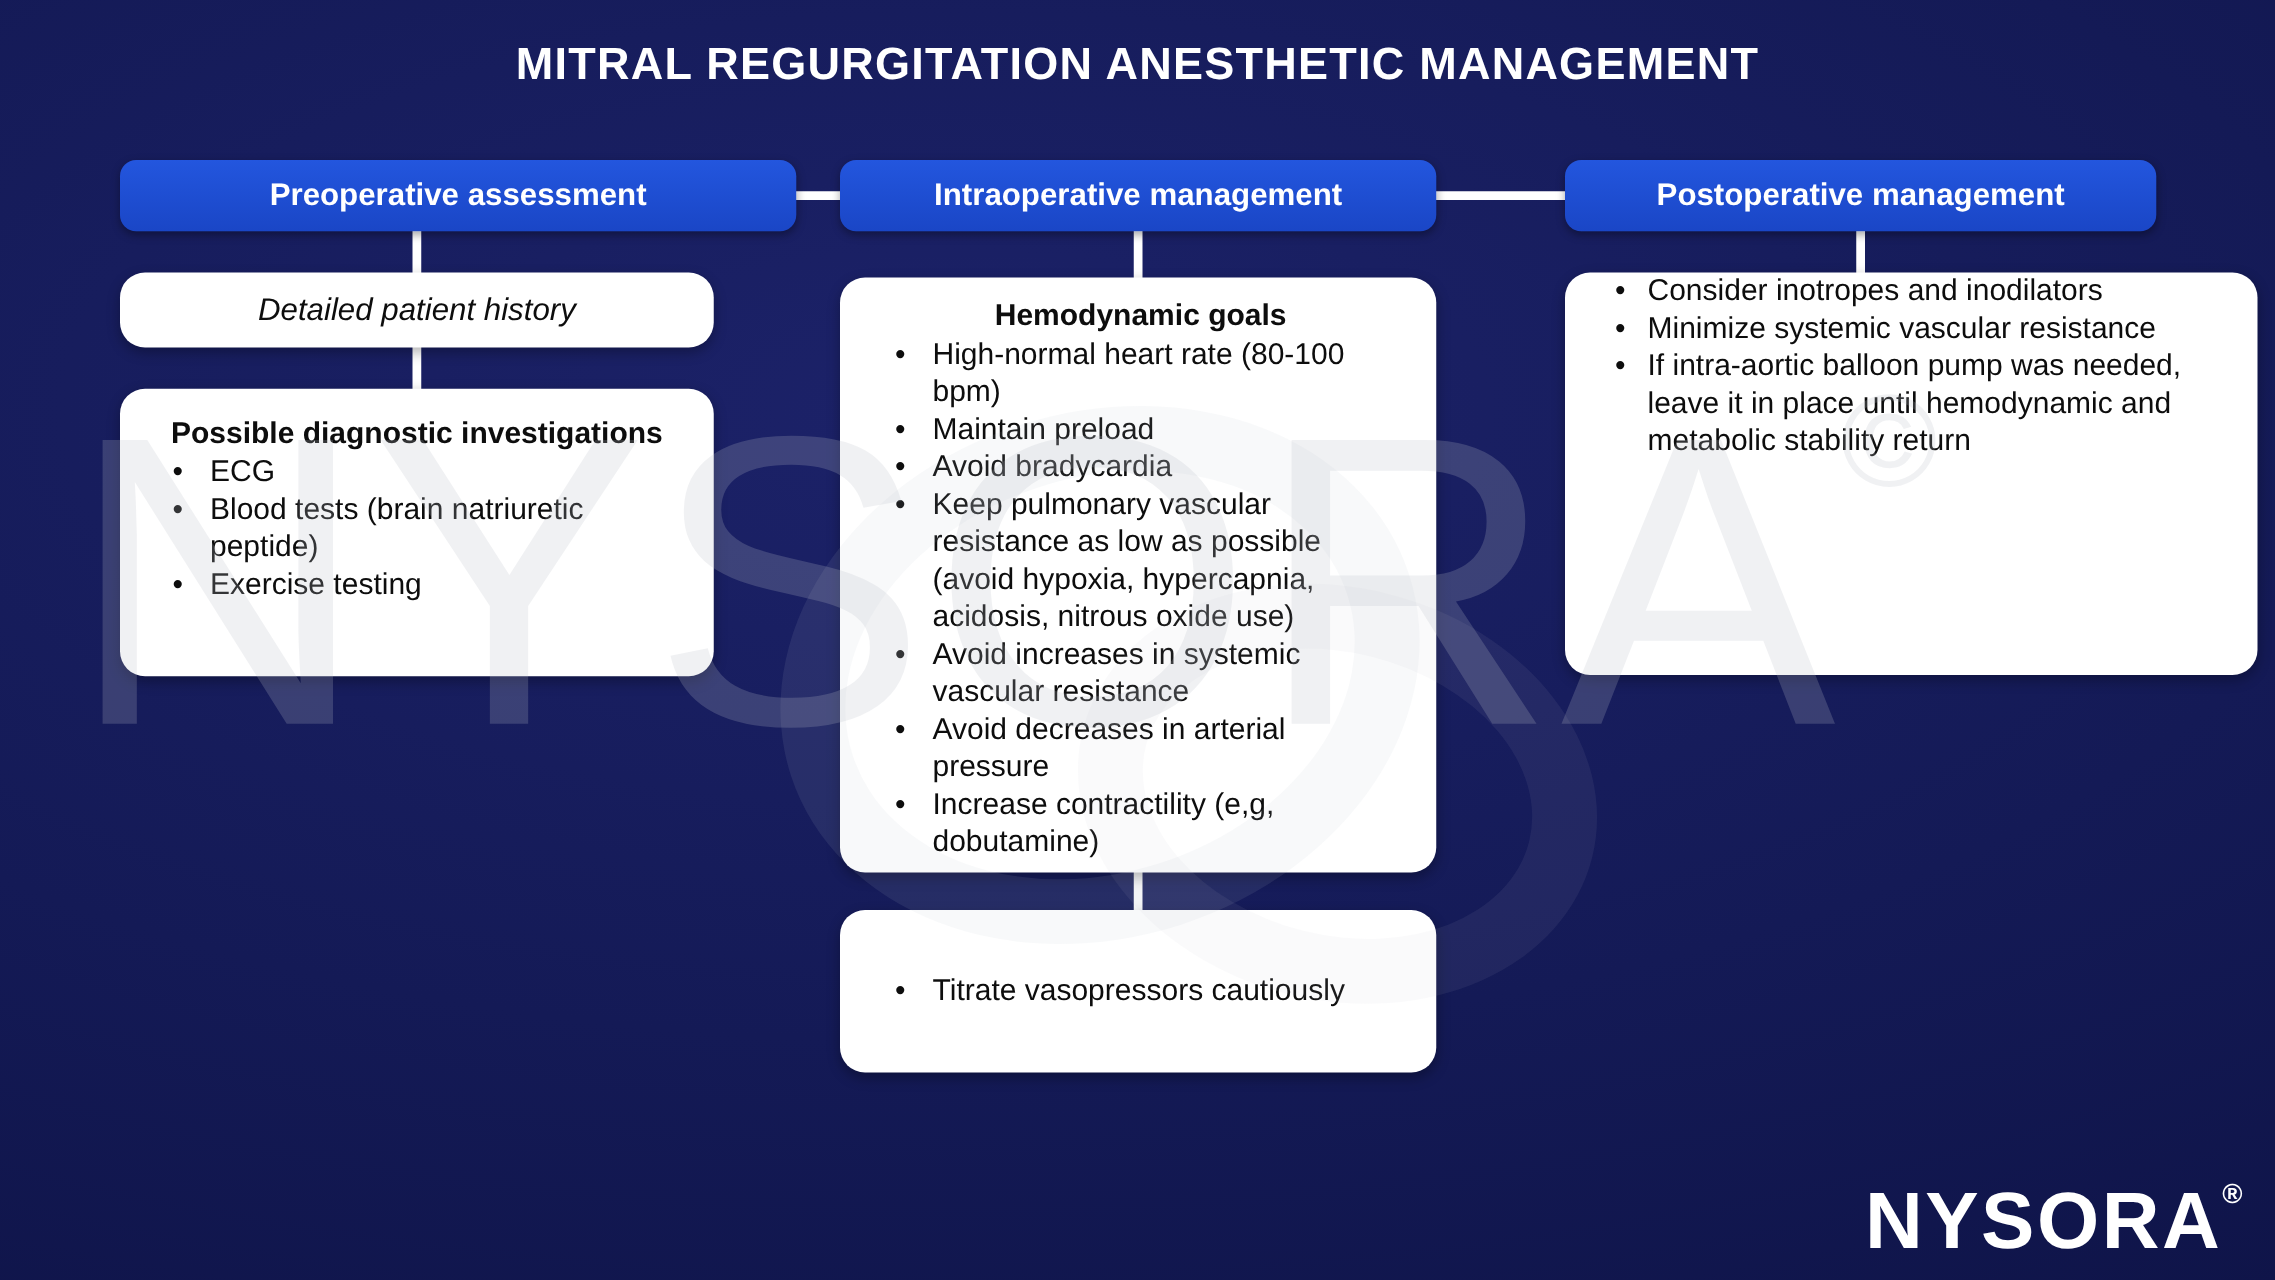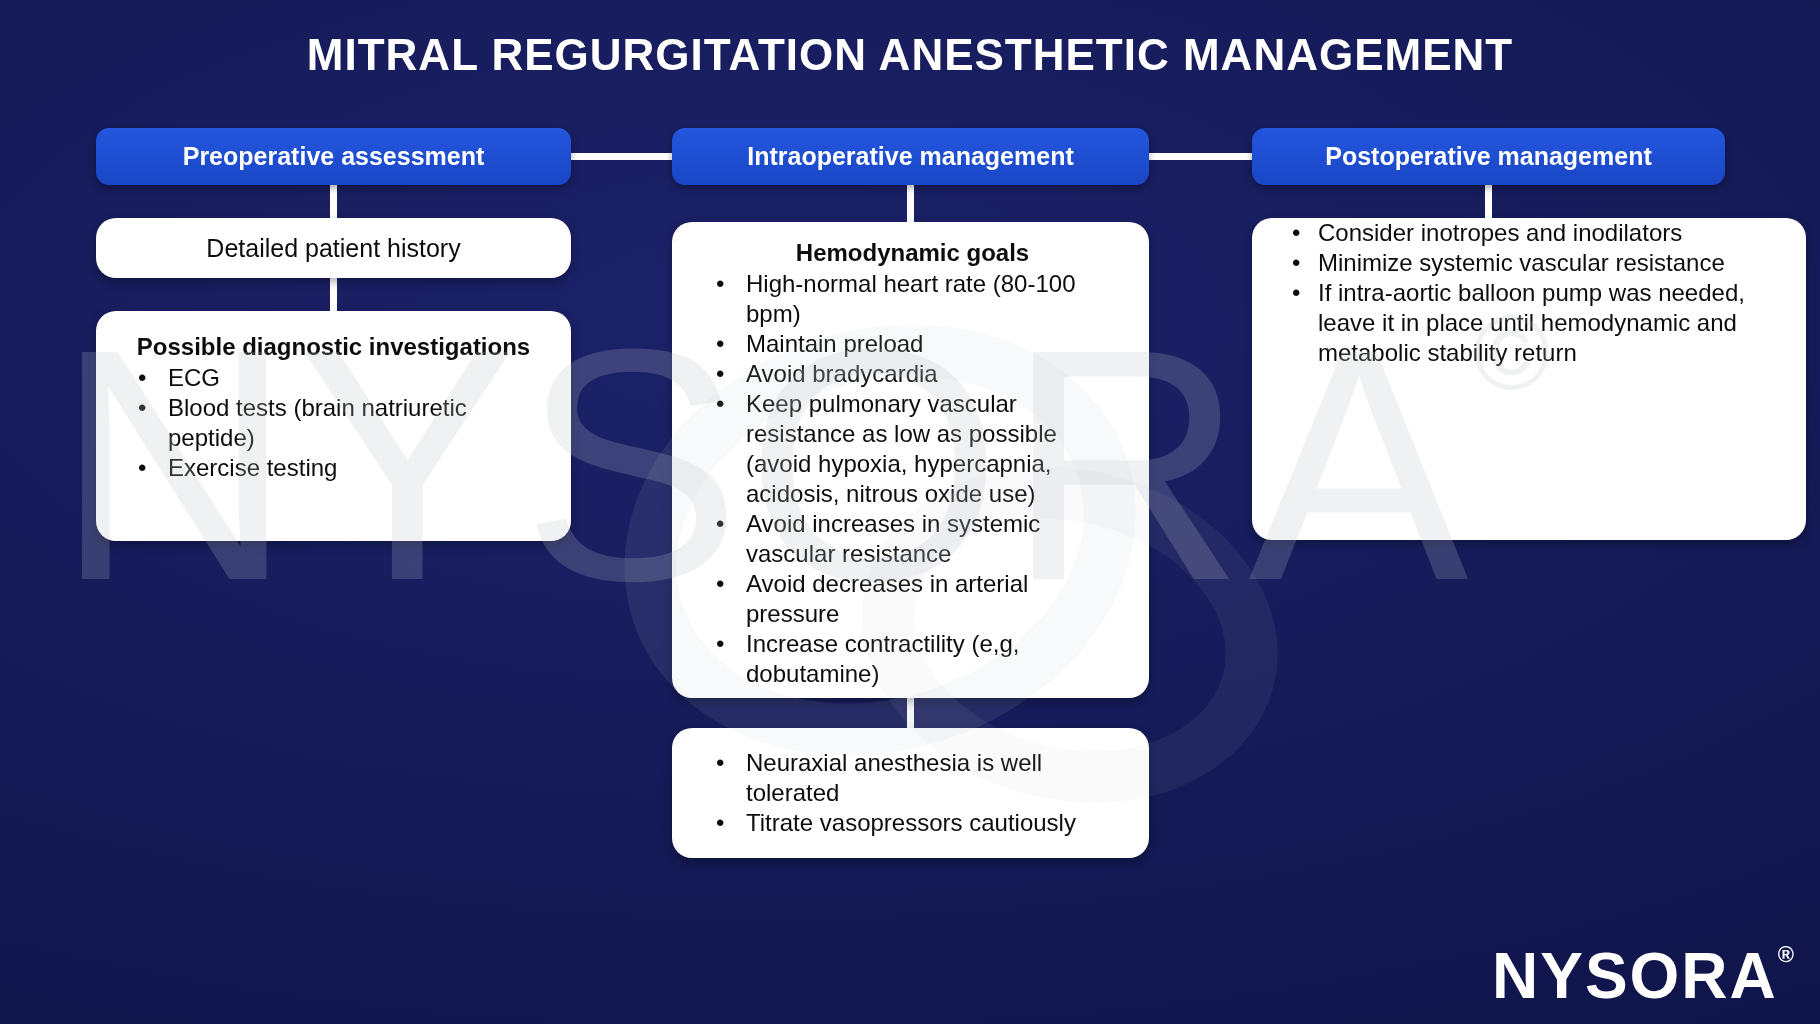--- a/index.html
+++ b/index.html
@@ -9,21 +9,21 @@
     overflow:hidden;
     font-family:"Liberation Sans", sans-serif;
     background:radial-gradient(ellipse 120% 95% at 42% 32%, #1c2269 0%, #141a56 52%, #0d1244 100%);
   }
 
   
   .page-title {
     position:absolute; left:0; top:30px; width:100%;
     text-align:center;
     color:#ffffff;
-    font-size:44px; font-weight:800; letter-spacing:1px;
+    font-size:36px; font-weight:800; letter-spacing:1px;
   }
 
   
   .watermark {
     position:absolute; left:55px; top:300px; width:1760px;
     font-size:330px; font-weight:normal; letter-spacing:4px;
     color:rgba(185,189,201,0.22);
     z-index:4; pointer-events:none; white-space:nowrap;
     line-height:1;
   }
@@ -53,21 +53,21 @@
   
   .node-box {
     position:absolute; z-index:2;
     background:#ffffff; border-radius:20px;
     color:#0d0d0d; font-size:24px; line-height:30px;
     box-shadow:0 4px 10px rgba(0,0,0,0.30);
   }
   .node-box .box-heading {
     font-weight:bold; text-align:center; line-height:32px;
   }
-  .single-line { display:flex; align-items:center; justify-content:center; font-size:25px; }
+  .single-line { display:flex; align-items:center; justify-content:center; font-size:25px;font-style:italic; }
   ul.bullets { list-style:none; }
   ul.bullets li { position:relative; padding-left:44px; }
   ul.bullets li::before { content:"\2022"; position:absolute; left:14px; }
 
   #box-diag   { left:96px;  top:311px; width:475px; height:230px; padding:20px 28px 0 28px; }
   #box-hist   { left:96px;  top:218px; width:475px; height:60px; }
   #box-hemo   { left:672px; top:222px; width:477px; height:476px; padding:15px 26px 0 30px; }
   #box-neur   { left:672px; top:728px; width:477px; height:130px; padding:0 26px 0 30px;
                 display:flex; flex-direction:column; justify-content:center; }
   #box-post   { left:1252px; top:218px; width:554px; height:322px; padding:0 22px 0 26px;
@@ -88,21 +88,21 @@
 <div class="page-title">MITRAL REGURGITATION ANESTHETIC MANAGEMENT</div>
 
 <div class="connector" style="left:565px;  top:153px; width:113px; height:7px;"></div>
 <div class="connector" style="left:1143px; top:153px; width:115px; height:7px;"></div>
 <div class="connector" style="left:330px;  top:183px; width:7px; height:40px;"></div>
 <div class="connector" style="left:330px;  top:274px; width:7px; height:42px;"></div>
 <div class="connector" style="left:907px;  top:183px; width:7px; height:44px;"></div>
 <div class="connector" style="left:907px;  top:694px; width:7px; height:38px;"></div>
 <div class="connector" style="left:1485px; top:183px; width:7px; height:40px;"></div>
 
-<div class="header-pill" style="left:96px; top:128px; width:475px;">Preoperative assessment</div>
+<div class="header-pill" style="left:96px; top:128px; width:541px;">Preoperative assessment</div>
 <div class="header-pill" style="left:672px; top:128px; width:477px;">Intraoperative management</div>
 <div class="header-pill" style="left:1252px; top:128px; width:473px;">Postoperative management</div>
 
 <div class="node-box single-line" id="box-hist">
   <span>Detailed patient history</span>
 </div>
 
 <div class="node-box" id="box-diag">
   <div class="box-heading">Possible diagnostic investigations</div>
   <ul class="bullets">
@@ -120,21 +120,20 @@
       <li>Avoid bradycardia</li>
       <li>Keep pulmonary vascular resistance as low as possible (avoid hypoxia, hypercapnia, acidosis, nitrous oxide use)</li>
       <li>Avoid increases in systemic vascular resistance</li>
       <li>Avoid decreases in arterial pressure</li>
       <li>Increase contractility (e,g, dobutamine)</li>
     </ul>
 </div>
 
 <div class="node-box" id="box-neur">
   <ul class="bullets">
-      <li>Neuraxial anesthesia is well tolerated</li>
       <li>Titrate vasopressors cautiously</li>
     </ul>
 </div>
 
 <div class="node-box" id="box-post">
   <ul class="bullets">
       <li>Consider inotropes and inodilators</li>
       <li>Minimize systemic vascular resistance</li>
       <li>If intra-aortic balloon pump was needed, leave it in place until hemodynamic and metabolic stability return</li>
     </ul>

